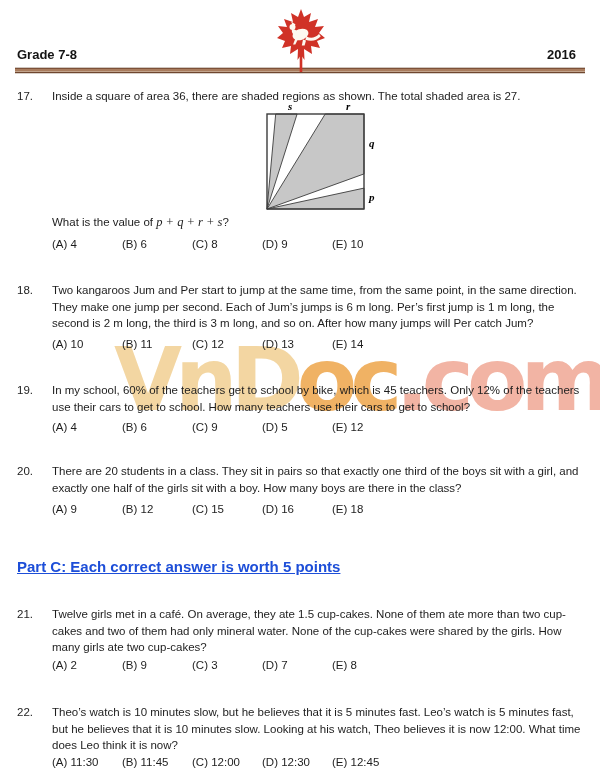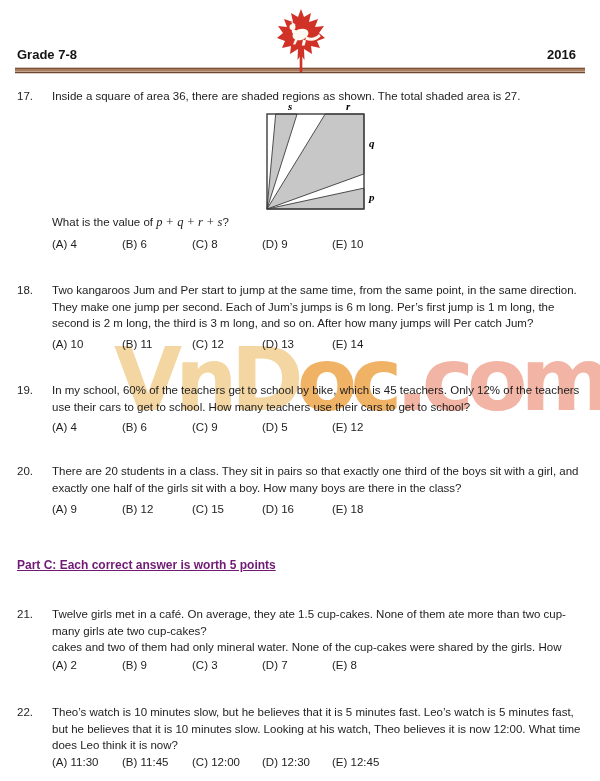--- a/index.html
+++ b/index.html
@@ -36,22 +36,22 @@
   .qtext  { position:absolute; left:52px; z-index:1; }
   .qline  { font-size:11.5px; line-height:16.5px; white-space:nowrap; }
   .options{ position:absolute; left:52px; z-index:1; display:flex; font-size:11.5px; }
   .opt    { flex:none; width:70px; white-space:nowrap; }
   .opt:last-child { width:auto; }
 
   .subq   { position:absolute; left:52px; top:215px; z-index:1; font-size:11.5px; }
   .math   { font-family:"Liberation Serif", serif; font-style:italic; font-size:12.5px; }
 
   .section-heading {
-    left:17px; top:558px; font-size:12px; font-weight:bold;
-    text-decoration:underline; color:#701a75;
+    left:17px; top:558px; font-size:15px; font-weight:bold;
+    text-decoration:underline; color:#1d4ed8;
   }
 
   
   .figure17 { left:263px; top:100px; z-index:1; }
   .fig-label { font-family:"Liberation Serif", serif; font-style:italic; font-weight:bold; font-size:11px; }
 </style>
 </head>
 <body>
 
 <div class="page">
@@ -151,22 +151,22 @@
       <span class="opt">(E) 18</span>
     </div>
   </div>
 
   <div class="layer section-heading">Part C: Each correct answer is worth 5 points</div>
 
   <div>
     <div class="qnum" style="top:606px">21.</div>
     <div class="qtext" style="top:606px">
       <div class="qline">Twelve girls met in a café. On average, they ate 1.5 cup-cakes. None of them ate more than two cup-</div>
+      <div class="qline">cakes and two of them had only mineral water. None of the cup-cakes were shared by the girls. How</div>
       <div class="qline">many girls ate two cup-cakes?</div>
-      <div class="qline">cakes and two of them had only mineral water. None of the cup-cakes were shared by the girls. How</div>
     </div>
     <div class="options" style="top:659px">
       <span class="opt">(A) 2</span>
       <span class="opt">(B) 9</span>
       <span class="opt">(C) 3</span>
       <span class="opt">(D) 7</span>
       <span class="opt">(E) 8</span>
     </div>
   </div>
 

